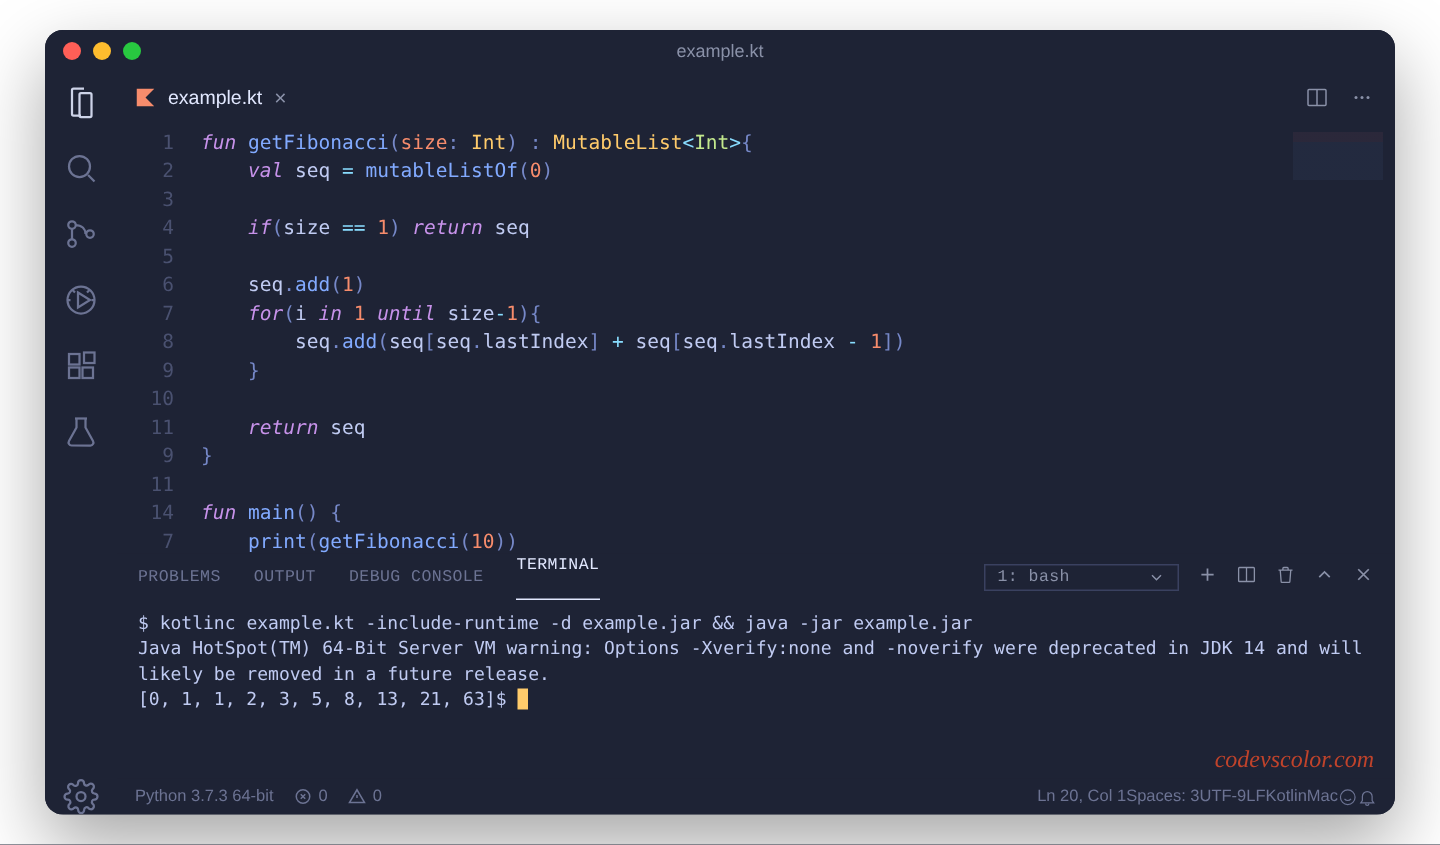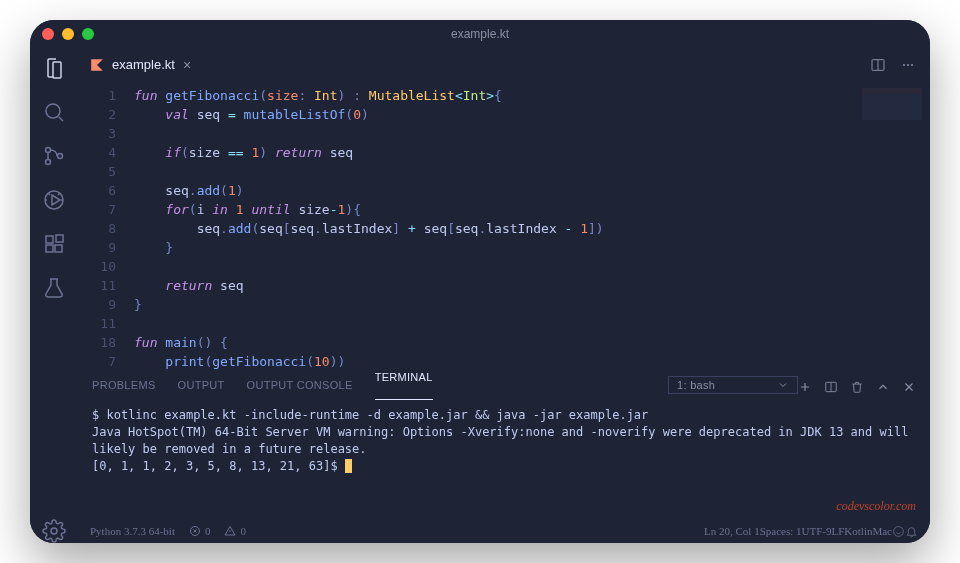--- a/index.html
+++ b/index.html
@@ -9,21 +9,21 @@
   width: 960px;
   height: 563px;
   display: flex;
   align-items: center;
   justify-content: center;
 }
 .window {
   width: 900px;
   height: 523px;
   background: #1e2335;
-  border-radius: 24px;
+  border-radius: 12px;
   box-shadow: 0 20px 50px rgba(0,0,0,0.35);
   overflow: hidden;
   display: flex;
   flex-direction: column;
   position: relative;
 }
 .titlebar {
   height: 28px;
   display: flex;
   align-items: center;
@@ -111,28 +111,29 @@
 }
 .panel-tabs {
   height: 32px;
   display: flex;
   align-items: center;
   gap: 22px;
   padding: 0 14px;
   font-size: 11px;
   letter-spacing: 0.3px;
   color: #6c7393;
-  font-family: Liberation Sans, sans-serif;
+  font-family: Liberation Mono, monospace;
 }
 .panel-tabs .ptab { cursor: pointer; }
 .panel-tabs .ptab.active { color: #e2e8ff; border-bottom: 1px solid #e2e8ff; padding-bottom: 16px; }
 .terminal-selector {
   margin-left: auto;
   display: flex;
-  align-items: flex-end;
+  align-items: flex-start;
+  gap: 12px;
   color: #8a91a8;
   padding-left: 20px;
 }
 .term-select {
   border: 1px solid #3a4160;
   padding: 2px 8px;
   font-size: 11px;
   display: flex;
   align-items: center;
   gap: 40px;
@@ -151,33 +152,33 @@
   white-space: pre-wrap;
   position: relative;
 }
 .cursor { display: inline-block; width: 7px; height: 14px; background: #ffcb6b; vertical-align: text-bottom; }
 .watermark {
   position: absolute;
   right: 14px;
   bottom: 4px;
   color: #c0432b;
   font-family: cursive;
-  font-size: 12px;
+  font-size: 16px;
   font-style: italic;
 }
 .statusbar {
   height: 24px;
   background: #1e2335;
   display: flex;
   align-items: center;
   padding: 0 12px;
   font-size: 11px;
   color: #6c7393;
   gap: 14px;
-  font-family: Liberation Serif, serif;
+  font-family: Liberation Sans, sans-serif;
   text-align: center;
 }
 .statusbar .sb-right { margin-left: auto; display: flex; gap: 0; align-items: center; }
 .sb-item { display: flex; align-items: center; gap: 4px; }
 svg { display: block; }
 </style>
 </head>
 <body>
 
 <div class="window">
@@ -281,21 +282,21 @@
             <div>4</div>
             <div>5</div>
             <div>6</div>
             <div>7</div>
             <div>8</div>
             <div>9</div>
             <div>10</div>
             <div>11</div>
             <div>9</div>
             <div>11</div>
-            <div>18</div>
+            <div>14</div>
             <div>7</div>
         </div>
         <div class="code"><span class="tok-kw">fun</span> <span class="tok-fn">getFibonacci</span><span class="tok-punct">(</span><span class="tok-param">size</span><span class="tok-punct">:</span> <span class="tok-type">Int</span><span class="tok-punct">)</span> <span class="tok-punct">:</span> <span class="tok-type">MutableList</span><span class="tok-op">&lt;</span><span class="tok-gen">Int</span><span class="tok-op">&gt;</span><span class="tok-punct">{</span>
     <span class="tok-kw">val</span> <span class="tok-var">seq</span> <span class="tok-op">=</span> <span class="tok-call">mutableListOf</span><span class="tok-punct">(</span><span class="tok-num">0</span><span class="tok-punct">)</span>
 
     <span class="tok-kw">if</span><span class="tok-punct">(</span><span class="tok-var">size</span> <span class="tok-op">==</span> <span class="tok-num">1</span><span class="tok-punct">)</span> <span class="tok-kw">return</span> <span class="tok-var">seq</span>
 
     <span class="tok-var">seq</span><span class="tok-punct">.</span><span class="tok-call">add</span><span class="tok-punct">(</span><span class="tok-num">1</span><span class="tok-punct">)</span>
     <span class="tok-kw">for</span><span class="tok-punct">(</span><span class="tok-var">i</span> <span class="tok-kw">in</span> <span class="tok-num">1</span> <span class="tok-kw">until</span> <span class="tok-var">size</span><span class="tok-op">-</span><span class="tok-num">1</span><span class="tok-punct">)</span><span class="tok-punct">{</span>
         <span class="tok-var">seq</span><span class="tok-punct">.</span><span class="tok-call">add</span><span class="tok-punct">(</span><span class="tok-var">seq</span><span class="tok-punct">[</span><span class="tok-var">seq</span><span class="tok-punct">.</span><span class="tok-var">lastIndex</span><span class="tok-punct">]</span> <span class="tok-op">+</span> <span class="tok-var">seq</span><span class="tok-punct">[</span><span class="tok-var">seq</span><span class="tok-punct">.</span><span class="tok-var">lastIndex</span> <span class="tok-op">-</span> <span class="tok-num">1</span><span class="tok-punct">]</span><span class="tok-punct">)</span>
@@ -307,21 +308,21 @@
 <span class="tok-kw">fun</span> <span class="tok-fn">main</span><span class="tok-punct">(</span><span class="tok-punct">)</span> <span class="tok-punct">{</span>
     <span class="tok-call">print</span><span class="tok-punct">(</span><span class="tok-call">getFibonacci</span><span class="tok-punct">(</span><span class="tok-num">10</span><span class="tok-punct">)</span><span class="tok-punct">)</span>
 </div>
         <div class="minimap"></div>
       </div>
 
       <div class="panel">
         <div class="panel-tabs">
           <span class="ptab">PROBLEMS</span>
           <span class="ptab">OUTPUT</span>
-          <span class="ptab">OUTPUT CONSOLE</span>
+          <span class="ptab">DEBUG CONSOLE</span>
           <span class="ptab active">TERMINAL</span>
           <div class="terminal-selector">
             <div class="term-select">
               <span>1: bash</span>
               <span>
                   <svg viewBox="0 0 24 24" width="12" height="12" fill="none" stroke="currentColor" stroke-width="2">
                     <path d="m6 9 6 6 6-6"></path>
                   </svg>
                 </span>
             </div>
@@ -349,21 +350,21 @@
                 </span>
               <span>
                   <svg viewBox="0 0 24 24" width="14" height="14" fill="none" stroke="currentColor" stroke-width="2">
                     <path d="M18 6 6 18M6 6l12 12"></path>
                   </svg>
                 </span>
             </div>
           </div>
         </div>
         <div class="terminal"><span>$ </span><span>kotlinc example.kt -include-runtime -d example.jar &amp;&amp; java -jar example.jar</span>
-<span>Java HotSpot(TM) 64-Bit Server VM warning: Options -Xverify:none and -noverify were deprecated in JDK 13 and will likely be removed in a future release.</span>
+<span>Java HotSpot(TM) 64-Bit Server VM warning: Options -Xverify:none and -noverify were deprecated in JDK 14 and will likely be removed in a future release.</span>
 <span>[0, 1, 1, 2, 3, 5, 8, 13, 21, 63]</span><span>$ </span><span class="cursor"></span>
           <div class="watermark">codevscolor.com</div>
         </div>
       </div>
 
       <div class="statusbar">
         <span class="sb-item">Python 3.7.3 64-bit</span>
         <span class="sb-item">
           <svg viewBox="0 0 24 24" width="12" height="12" fill="none" stroke="currentColor" stroke-width="2">
               <circle cx="12" cy="12" r="9"></circle>
@@ -373,21 +374,21 @@
         </span>
         <span class="sb-item">
           <svg viewBox="0 0 24 24" width="12" height="12" fill="none" stroke="currentColor" stroke-width="2">
               <path d="M12 3 2 20h20z"></path>
               <path d="M12 10v4M12 17h0"></path>
             </svg>
           <span>0</span>
         </span>
         <div class="sb-right">
           <span class="sb-item">Ln 20, Col 1</span>
-          <span class="sb-item">Spaces: 1</span>
+          <span class="sb-item">Spaces: 3</span>
           <span class="sb-item">UTF-9</span>
           <span class="sb-item">LF</span>
           <span class="sb-item">Kotlin</span>
           <span class="sb-item">Mac</span>
           <span class="sb-item">
               <svg viewBox="0 0 24 24" width="13" height="13" fill="none" stroke="currentColor" stroke-width="1.5">
                 <circle cx="12" cy="12" r="9"></circle>
                 <path d="M8 14s1.5 2 4 2 4-2 4-2M9 10h0M15 10h0"></path>
               </svg>
             </span>

